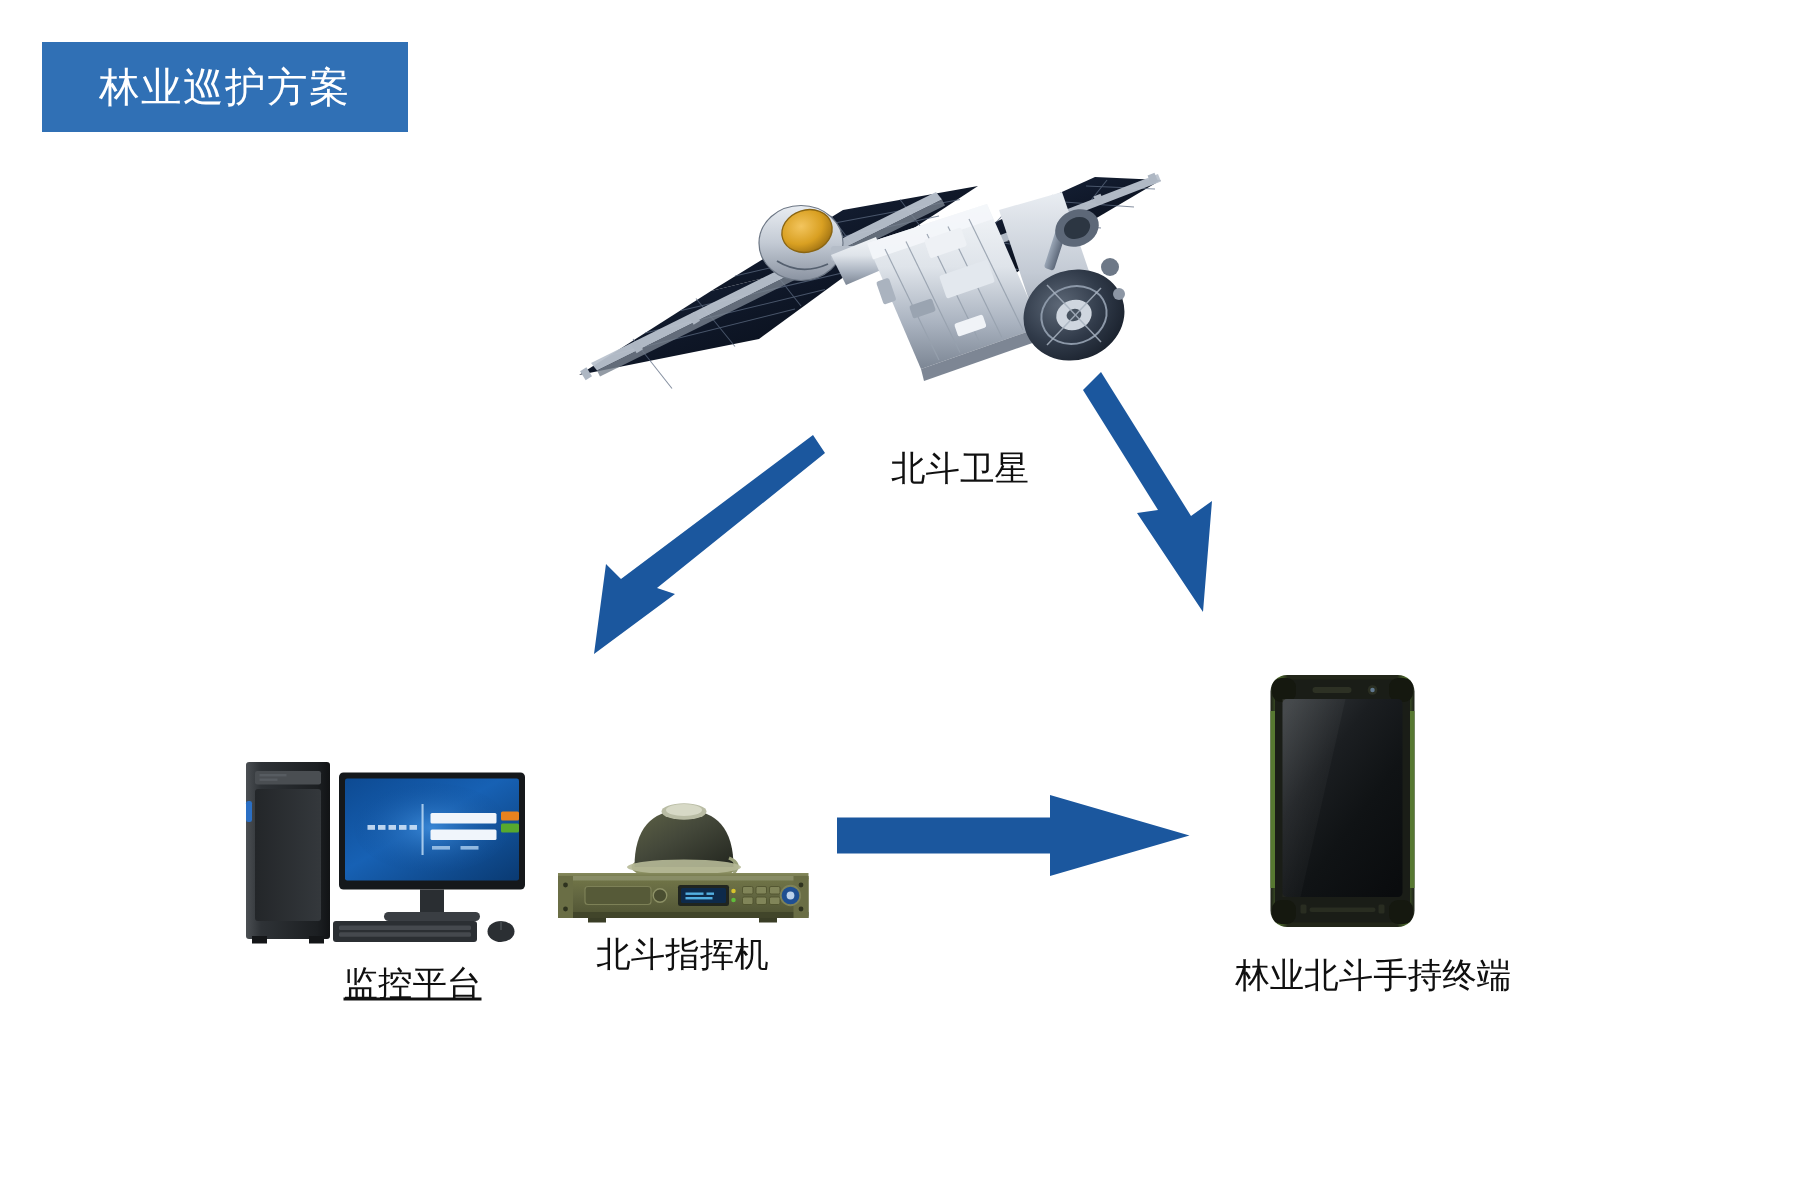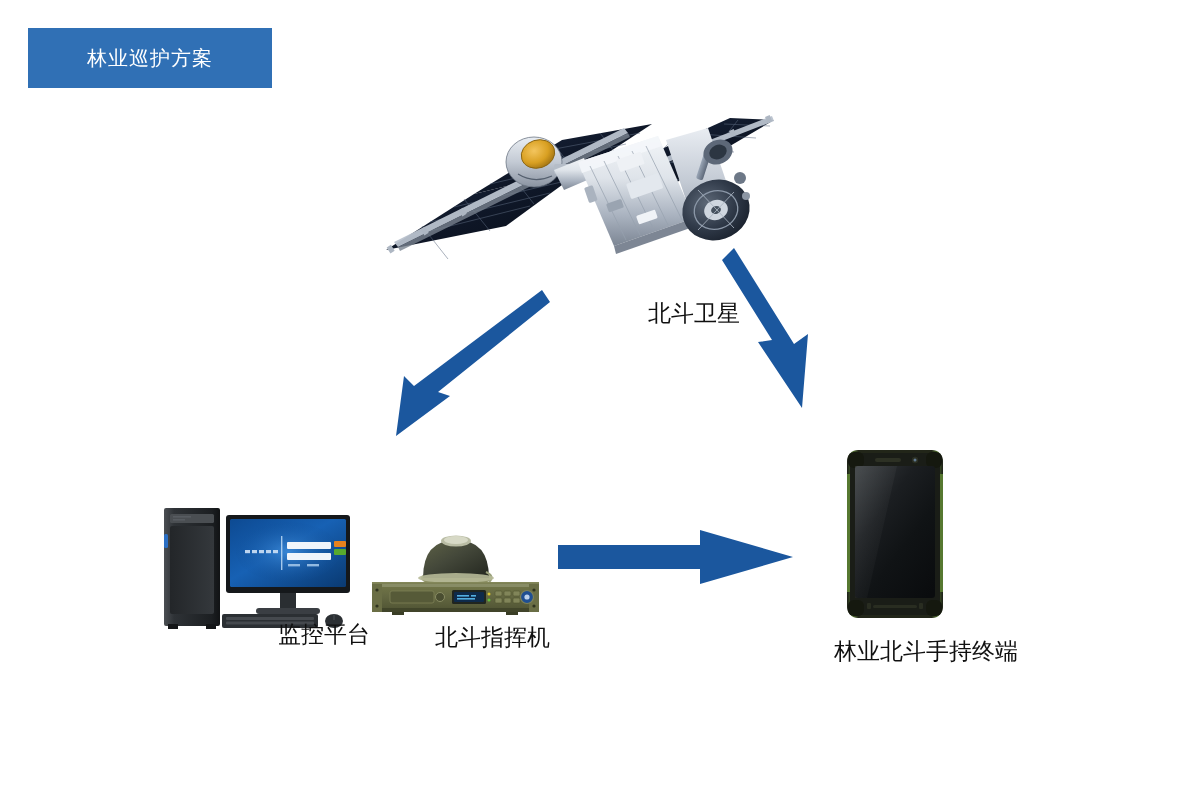--- a/index.html
+++ b/index.html
@@ -22,34 +22,34 @@
     top: 28px;
     width: 244px;
     height: 60px;
     background: #3070b5;
     display: flex;
     align-items: center;
     justify-content: center;
   }
   #title-banner .title-text {
     color: #ffffff;
-    font-size: 20px;
+    font-size: 27px;
     letter-spacing: 1px;
     font-weight: 400;
     line-height: 1;
   }
 
   
   .node-label {
     position: absolute;
     color: #101010;
     font-size: 23px;
     line-height: 1;
     white-space: nowrap;
-    text-align: right;
+    text-align: center;
   }
 
   
   #satellite-node {
     position: absolute;
     left: 378px;
     top: 100px;
     width: 400px;
     height: 200px;
   }
@@ -63,21 +63,21 @@
 
   
   #platform-node {
     position: absolute;
     left: 150px;
     top: 490px;
     width: 205px;
     height: 145px;
   }
   #platform-svg { display:block; width:205px; height:145px; }
-  #platform-label { left: 180px; top: 623px; width: 190px; }
+  #platform-label { left: 180px; top: 645px; width: 190px; text-decoration: underline; }
 
   
   #command-node {
     position: absolute;
     left: 368px;
     top: 520px;
     width: 175px;
     height: 110px;
   }
   #command-svg { display:block; width:175px; height:110px; }

